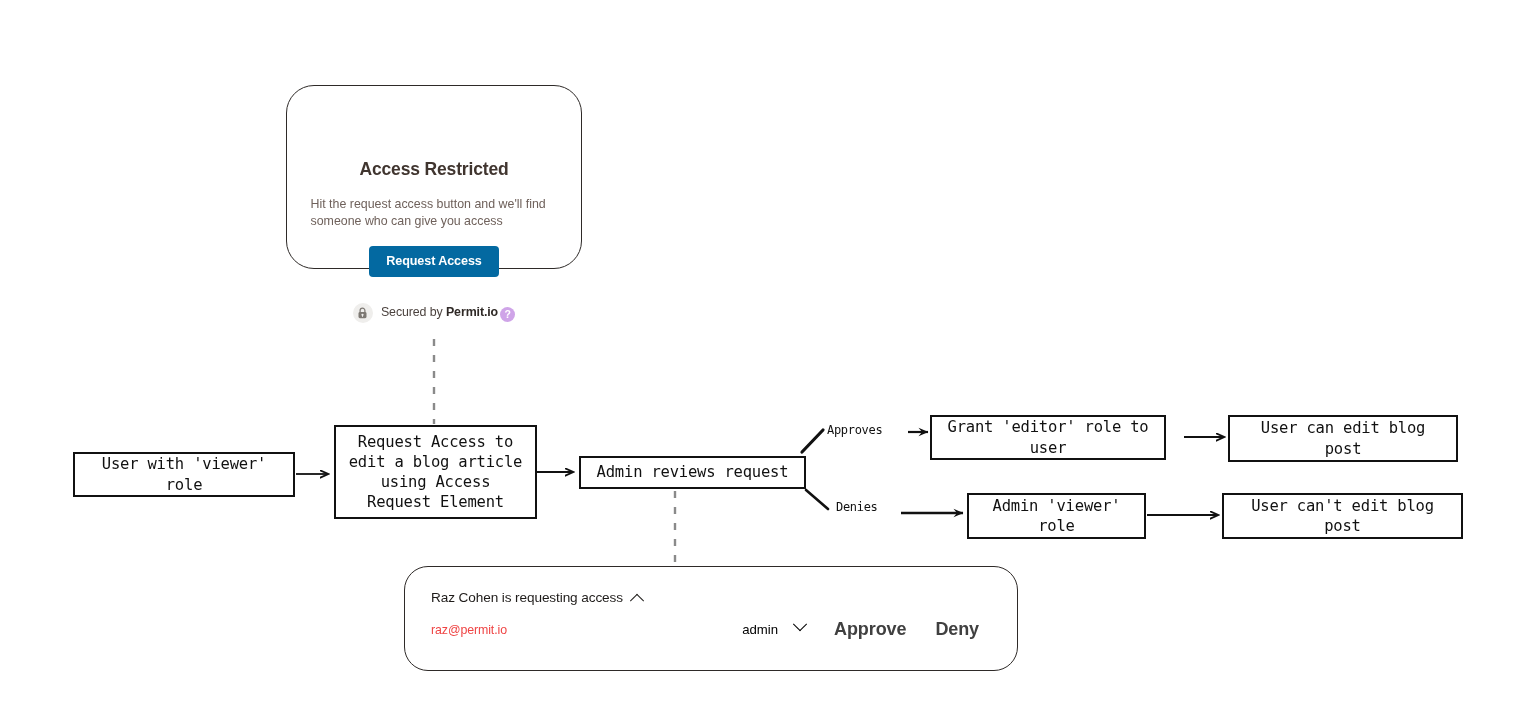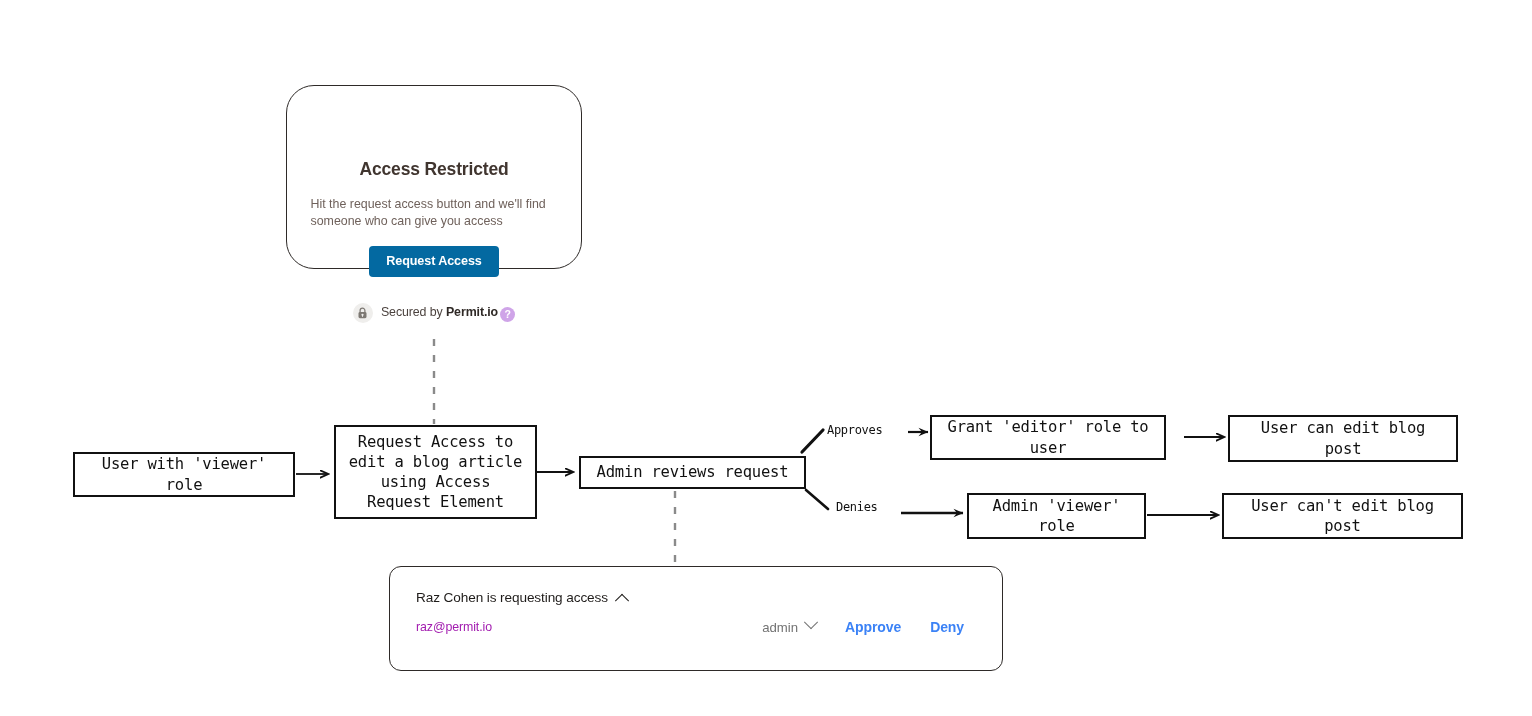--- a/index.html
+++ b/index.html
@@ -130,67 +130,67 @@
     display: inline-flex;
     align-items: center;
     justify-content: center;
     margin-left: 2px;
     vertical-align: -2px;
     cursor: pointer;
   }
   
   #approval-card {
     position: absolute;
-    left: 389px;
+    left: 404px;
     top: 566px;
     width: 614px;
     height: 105px;
     box-sizing: border-box;
     background: #ffffff;
     border: 1.4px solid #2e2a28;
-    border-radius: 12px;
+    border-radius: 24px;
     padding: 23px 26px 12px 26px;
   }
   #approval-card .req-head {
     display: flex;
     align-items: center;
     gap: 9px;
     font-size: 13.6px;
     color: #1f1c1a;
     letter-spacing: -0.1px;
   }
   #approval-card .req-body {
     margin-top: 14px;
     display: flex;
     align-items: center;
   }
   #approval-card .req-email {
     font-size: 12.4px;
-    color: #a21caf;
+    color: #ef4444;
     letter-spacing: -0.1px;
   }
   #approval-card .req-actions {
     margin-left: auto;
     display: flex;
     align-items: center;
     gap: 29px;
     padding-right: 12px;
   }
   #approval-card .req-role {
     display: flex;
     align-items: flex-start;
-    gap: 8px;
+    gap: 17px;
     font-size: 13.2px;
-    color: #737373;
+    color: #000000;
     cursor: pointer;
   }
   #approval-card .req-link {
-    font-size: 14px;
-    font-weight: bold;
-    color: #3b82f6;
+    font-size: 18px;
+    font-weight: bold;
+    color: #404040;
     cursor: pointer;
     letter-spacing: -0.1px;
   }
   .chev {
     display: inline-block;
     width: 9px;
     height: 9px;
     border-right: 1.7px solid currentColor;
     border-bottom: 1.7px solid currentColor;
   }

